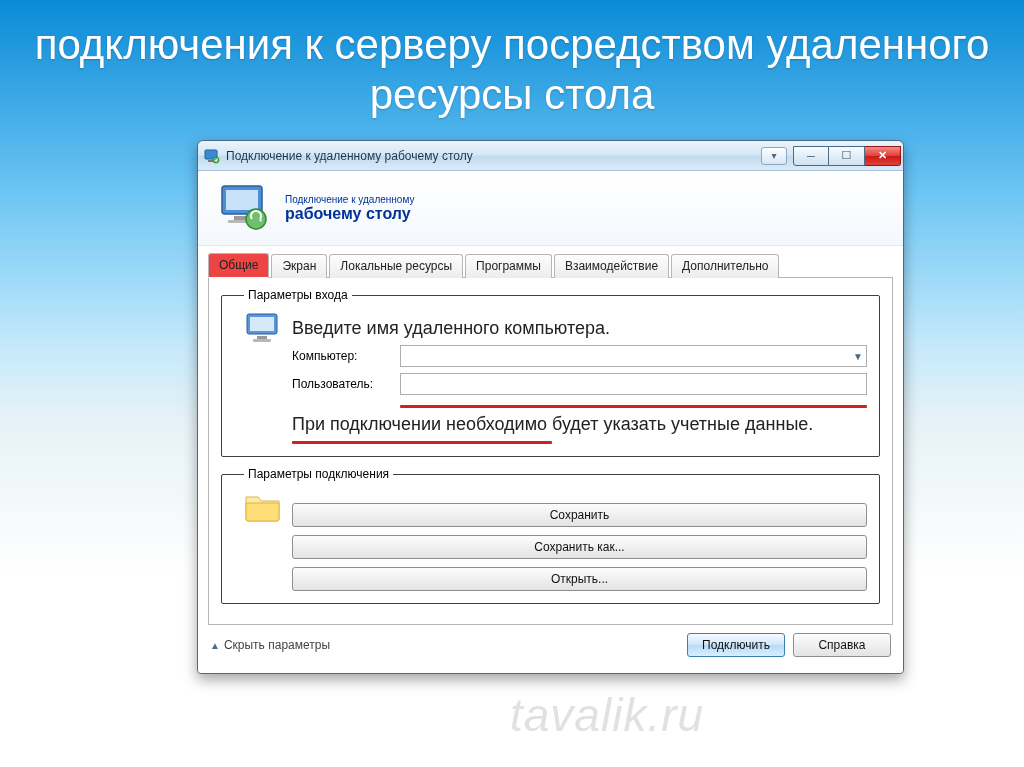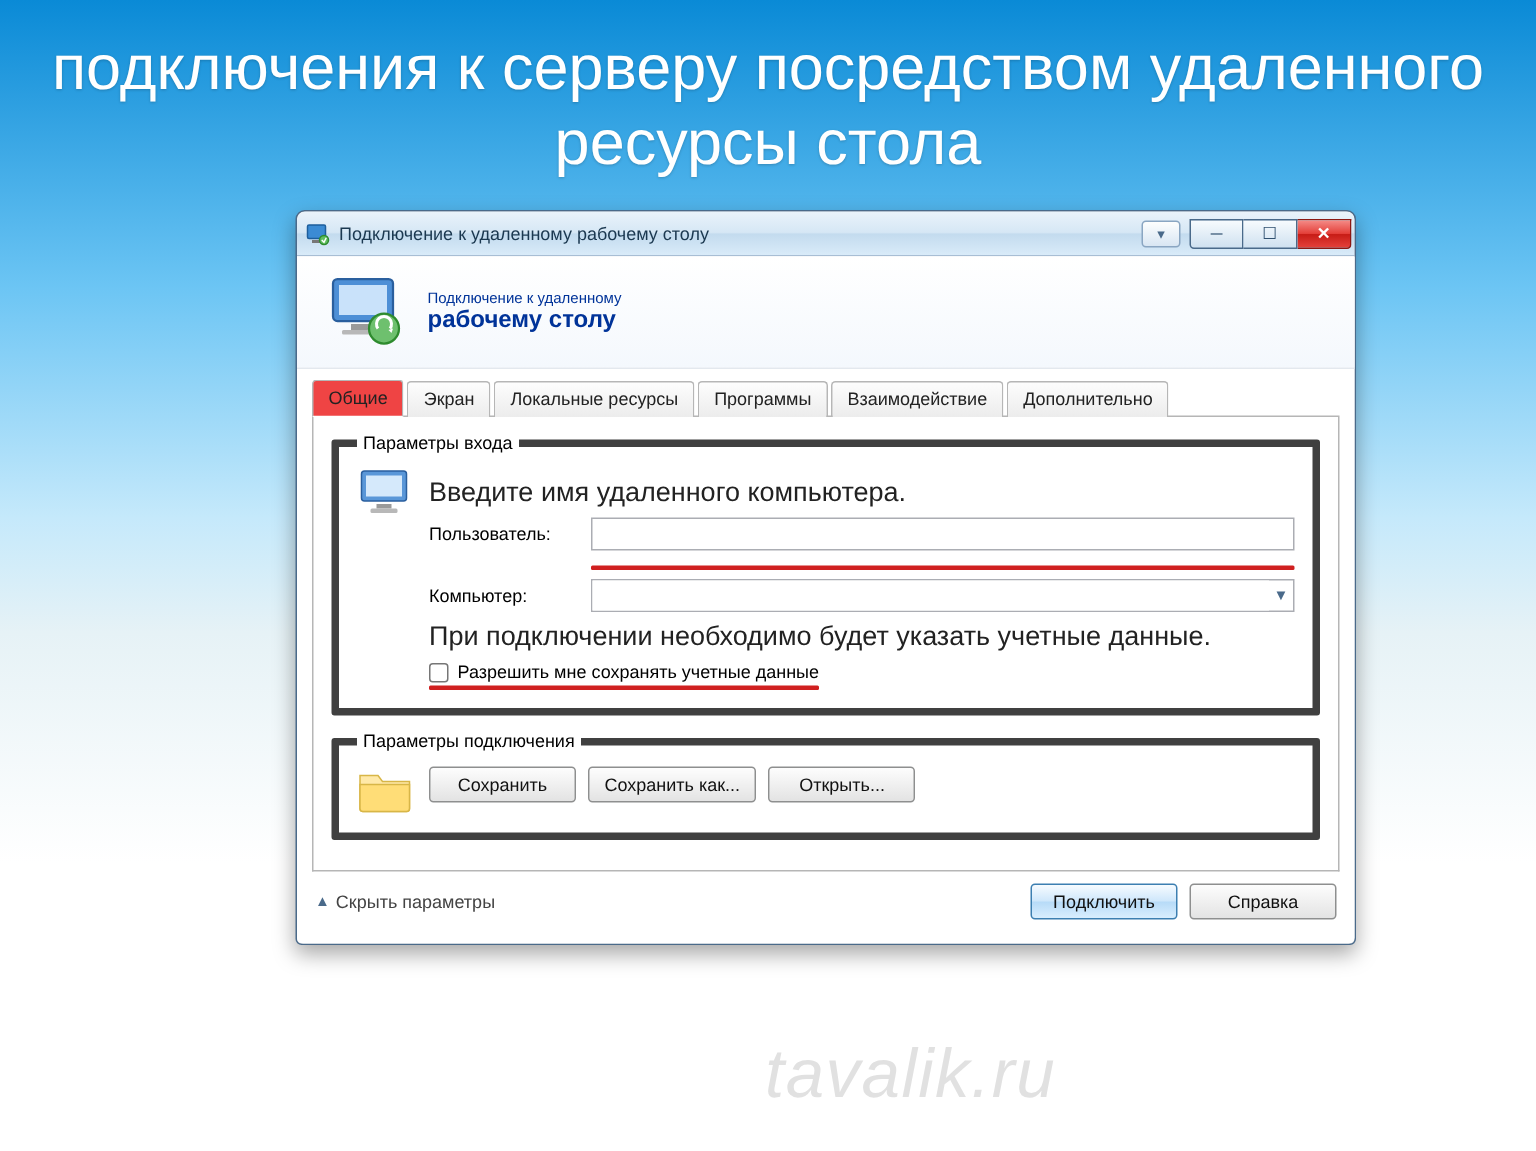--- a/index.html
+++ b/index.html
@@ -86,22 +86,22 @@
   .tab.active {
     background:#ef4444; font-weight:normal;
     border-bottom:1px solid #fff; top:1px; z-index:2;
   }
   .tab-body {
     border:1px solid #b6b6b6; border-top:none;
     background:#fff; padding:10px 12px;
   }
 
   fieldset {
-    border:5px solid #404040; border-radius:2px;
-    padding: 10px 12px 12px 12px; margin-bottom:10px;
+    border:1px solid #404040; border-radius:2px;
+    padding: 10px 12px 12px 22px; margin-bottom:10px;
     font-size:12px;
   }
   legend { padding:0 4px; font-size:12px; color:#000; }
 
   .row { display:flex; align-items:flex-start; gap:10px; }
   .login-body { flex:1; }
   .field-row { display:flex; align-items:center; margin:6px 0; gap:8px; }
   .field-label { width:100px; font-size:12px; }
   .combo {
     flex:1; height:22px; border:1px solid #abadb3;
@@ -113,21 +113,21 @@
     flex:1; height:22px; border:1px solid #abadb3; background:#fff;
     padding:0 4px; font-size:12px;
   }
   .help { font-size:18px; margin:6px 0; color:#222; }
   .red-underline { height:3px; background:#d02020; margin-top:2px; border-radius:1px; }
 
   .chk-row { display:flex; align-items:center; gap:6px; margin-top:6px; }
   .chk-row input { width:13px; height:13px; }
 
   .conn-body { display:flex; gap:10px; align-items:flex-start; }
-  .btn-row { display:flex; gap:8px; margin-top:0; }
+  .btn-row { display:flex; gap:8px; margin-top:12px;flex-direction:column; }
   .btn {
     min-width:98px; height:24px; padding:0 10px;
     font-size:12px; color:#111;
     border:1px solid #8e8f8f; border-radius:3px;
     background: linear-gradient(180deg,#fdfdfd,#e3e3e3);
     display:inline-flex; align-items:center; justify-content:center;
   }
   .btn.primary {
     border-color:#3c7fb1;
     background: linear-gradient(180deg,#f6fbff,#cfe7fb 48%,#b7dbf8 52%,#d9eefe);
@@ -225,43 +225,39 @@
               <svg viewBox="0 0 38 34">
                 <rect x="3" y="2" width="30" height="20" rx="2" fill="#5a97d8" stroke="#2a5f9e"></rect>
                 <rect x="6" y="5" width="24" height="14" fill="#d5e9fb"></rect>
                 <rect x="13" y="24" width="10" height="3" fill="#9a9a9a"></rect>
                 <rect x="9" y="27" width="18" height="3" rx="1" fill="#b8b8b8"></rect>
               </svg>
             </span>
             <div class="login-body">
               <div class="help">Введите имя удаленного компьютера.</div>
 
+              <div class="field-row">
+                <div class="field-label">Компьютер:</div>
+                <div class="combo">
+                  <input type="text" value="" style="">
+                  <span class="arrow">▼</span>
+                </div>
+              </div>
+
               <div class="field-row" style="flex-direction:column; align-items:stretch;">
                 <div style="display:flex; align-items:center; gap:8px; width:100%;">
                   <div class="field-label">Пользователь:</div>
                   <input class="textfield" type="text" value="" style="">
                 </div>
                 <div class="red-underline" style="margin-left:108px;"></div>
               </div>
 
-              <div class="field-row">
-                <div class="field-label">Компьютер:</div>
-                <div class="combo">
-                  <input type="text" value="" style="">
-                  <span class="arrow">▼</span>
-                </div>
-              </div>
-
               <div class="help">При подключении необходимо будет указать учетные данные.</div>
 
               <div>
-                <div class="chk-row">
-                  <input type="checkbox" style="">
-                  <span>Разрешить мне сохранять учетные данные</span>
-                </div>
                 <div class="red-underline" style="width:260px;"></div>
               </div>
             </div>
           </div>
         </fieldset>
 
         <fieldset>
           <legend>Параметры подключения</legend>
           <div class="conn-body">
             <span class="folder-icon">

